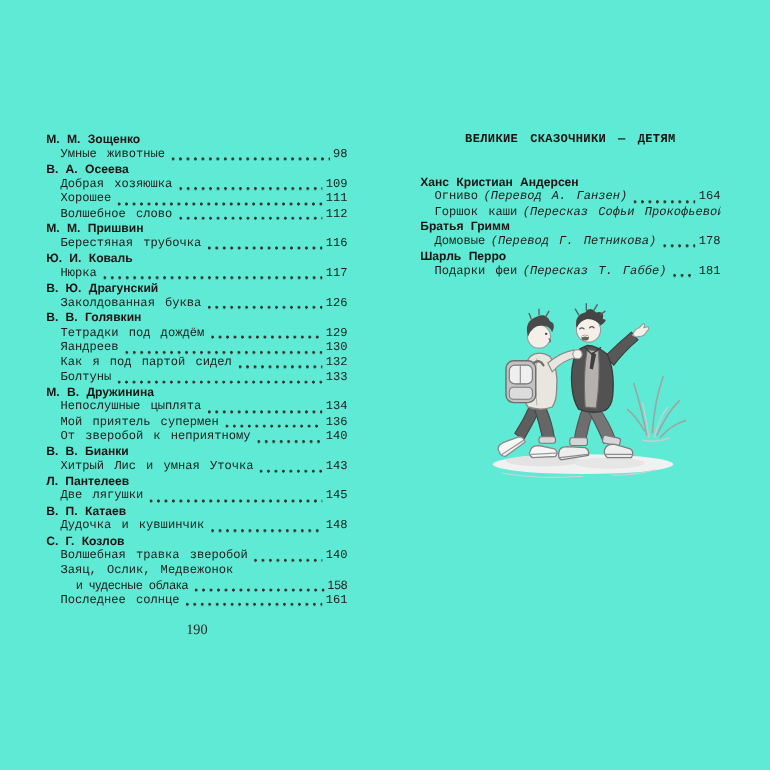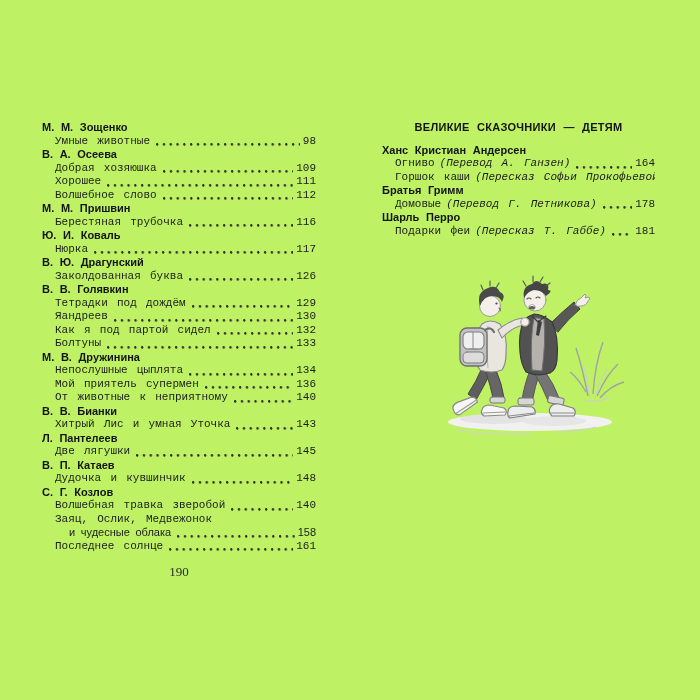--- a/index.html
+++ b/index.html
@@ -1,27 +1,27 @@
 <!DOCTYPE html>
 <html><head>
 <meta charset="utf-8">
 <style>
   html,body{margin:0;padding:0;}
   body{
     width:700px;height:700px;background:#ffffff;
     font-family:"Liberation Sans",sans-serif;color:#1c1c1c;
     position:relative;overflow:hidden;
   }
-  .page{position:absolute;inset:0;background:#bef264;}
+  .page{position:absolute;inset:0;background:#5eead4;}
   .toc-col{position:absolute;top:121px;font-size:11px;line-height:13.5px;}
   .toc-col.left{left:42px;width:274px;}
   .toc-col.right{left:382px;width:273px;}
   .toc-header{
     font-weight:bold;text-align:center;word-spacing:4px;letter-spacing:.3px;
-    height:13.5px;line-height:13.5px;margin-bottom:9px;color:#141414;
+    height:13.5px;line-height:13.5px;margin-bottom:25px;color:#141414;font-family:Liberation Mono, monospace;
   }
   .toc-line{
     display:flex;align-items:baseline;height:13.5px;line-height:13.5px;
     white-space:nowrap;word-spacing:2.6px;overflow:hidden;
   }
   .toc-line.author{font-weight:bold;word-spacing:3.6px;color:#141414;}
   .toc-line.title,.toc-line.title-wrap-first{padding-left:13px;font-family:Liberation Mono, monospace;}
   .toc-line.title-wrap-rest{padding-left:27px;}
   .toc-text{flex:0 1 auto;}
   .note{font-style:italic;margin-left:5px;flex:0 1 auto;}
@@ -127,21 +127,21 @@
           <span class="toc-text">Непослушные цыплята</span>
           <span class="leader"></span>
           <span class="page-num">134</span>
         </div>
         <div class="toc-line title">
           <span class="toc-text">Мой приятель супермен</span>
           <span class="leader"></span>
           <span class="page-num">136</span>
         </div>
         <div class="toc-line title">
-          <span class="toc-text">От животные к неприятному</span>
+          <span class="toc-text">От зверобой к неприятному</span>
           <span class="leader"></span>
           <span class="page-num">140</span>
         </div>
         <div class="toc-line author">
           <span class="toc-text">В. В. Бианки</span>
         </div>
         <div class="toc-line title">
           <span class="toc-text">Хитрый Лис и умная Уточка</span>
           <span class="leader"></span>
           <span class="page-num">143</span>

